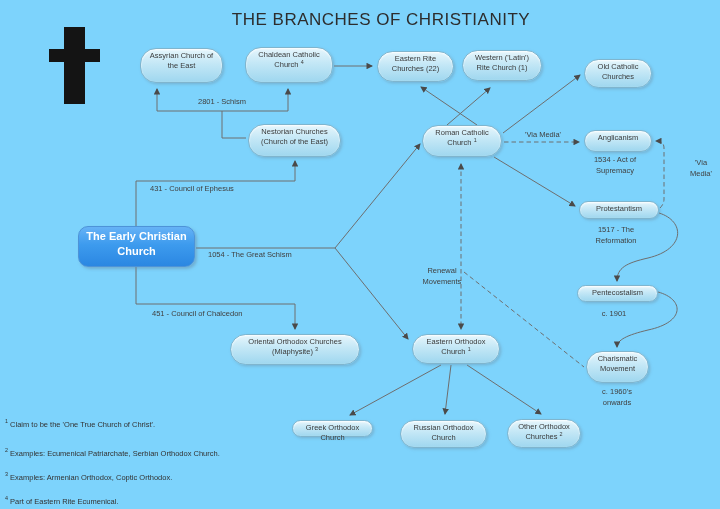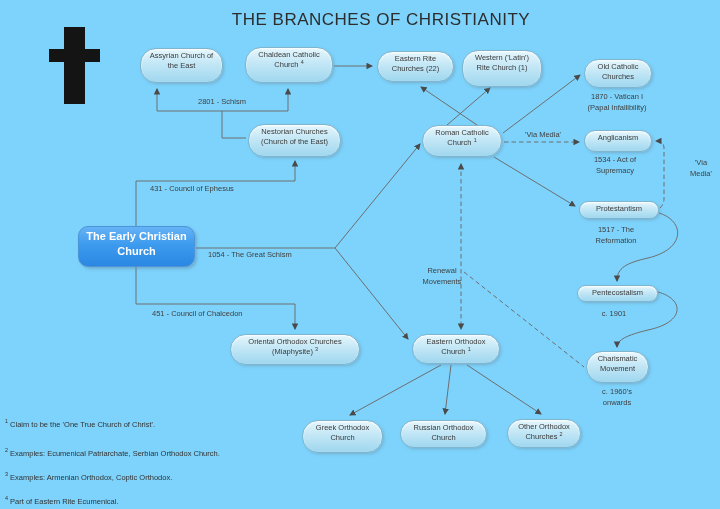--- a/index.html
+++ b/index.html
@@ -70,21 +70,21 @@
 
   <div class="node" style="left:140px;top:48px;width:83px;height:35px">
       <span>Assyrian Church of the East</span>
     </div>
   <div class="node" style="left:245px;top:47px;width:88px;height:36px">
       <span><span>Chaldean Catholic Church</span> <sup>4</sup></span>
     </div>
   <div class="node" style="left:377px;top:51px;width:77px;height:31px">
       <span>Eastern Rite Churches (22)</span>
     </div>
-  <div class="node" style="left:462px;top:50px;width:80px;height:37px">
+  <div class="node" style="left:462px;top:50px;width:80px;height:31px">
       <span>Western ('Latin') Rite Church (1)</span>
     </div>
   <div class="node" style="left:248px;top:124px;width:93px;height:33px">
       <span>Nestorian Churches (Church of the East)</span>
     </div>
   <div class="node" style="left:584px;top:59px;width:68px;height:29px">
       <span>Old Catholic Churches</span>
     </div>
   <div class="node" style="left:422px;top:125px;width:80px;height:32px">
       <span><span>Roman Catholic Church</span> <sup>1</sup></span>
@@ -103,38 +103,34 @@
     </div>
   <div class="node" style="left:230px;top:334px;width:130px;height:31px">
       <span><span>Oriental Orthodox Churches (Miaphysite)</span> <sup>3</sup></span>
     </div>
   <div class="node" style="left:412px;top:334px;width:88px;height:30px">
       <span><span>Eastern Orthodox Church</span> <sup>1</sup></span>
     </div>
   <div class="node" style="left:586px;top:351px;width:63px;height:32px">
       <span>Charismatic Movement</span>
     </div>
-  <div class="node" style="left:302px;top:420px;width:81px;height:33px">
+  <div class="node" style="left:292px;top:420px;width:81px;height:17px">
       <span>Greek Orthodox Church</span>
     </div>
   <div class="node" style="left:400px;top:420px;width:87px;height:28px">
       <span>Russian Orthodox Church</span>
     </div>
   <div class="node" style="left:507px;top:419px;width:74px;height:29px">
       <span><span>Other Orthodox Churches</span> <sup>2</sup></span>
     </div>
 
   <div class="lbl left" style="left:198px;top:97px">2801 - Schism</div>
   <div class="lbl left" style="left:150px;top:184px">431 - Council of Ephesus</div>
   <div class="lbl left" style="left:208px;top:250px">1054  - The Great Schism</div>
   <div class="lbl left" style="left:152px;top:309px">451 - Council of Chalcedon</div>
-  <div class="lbl" style="left:573px;top:92px;width:88px">
-    <div>1870 - Vatican I</div>
-    <div>(Papal Infallibility)</div>
-  </div>
   <div class="lbl" style="left:513px;top:130px;width:60px">'Via Media'</div>
   <div class="lbl" style="left:580px;top:155px;width:70px">
     <div>1534 - Act of</div>
     <div>Supremacy</div>
   </div>
   <div class="lbl" style="left:681px;top:158px;width:40px">
     <div>'Via</div>
     <div>Media'</div>
   </div>
   <div class="lbl" style="left:581px;top:225px;width:70px">

